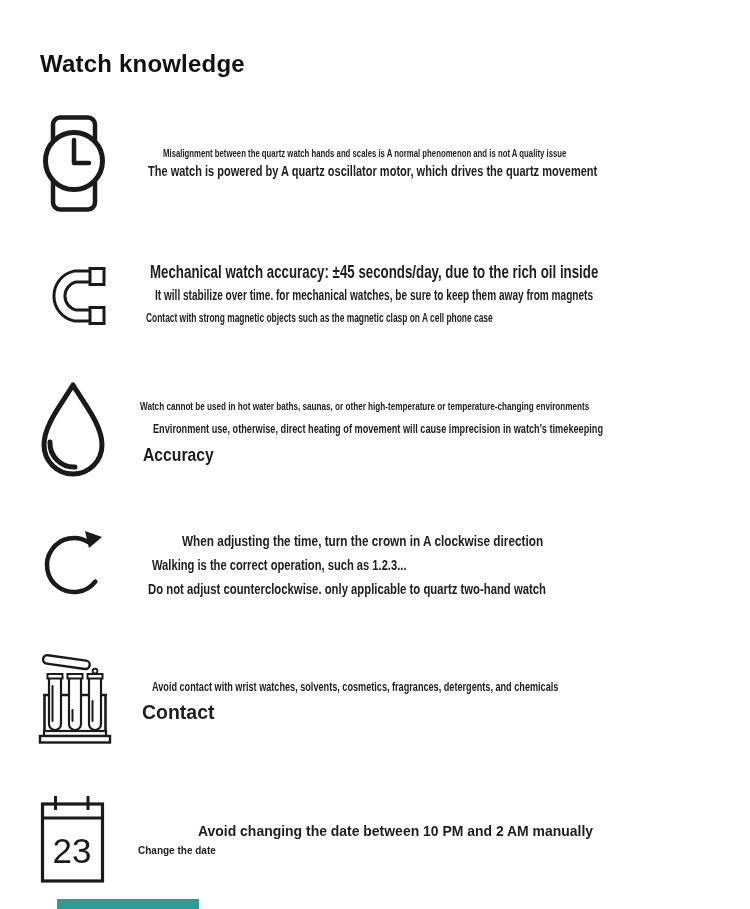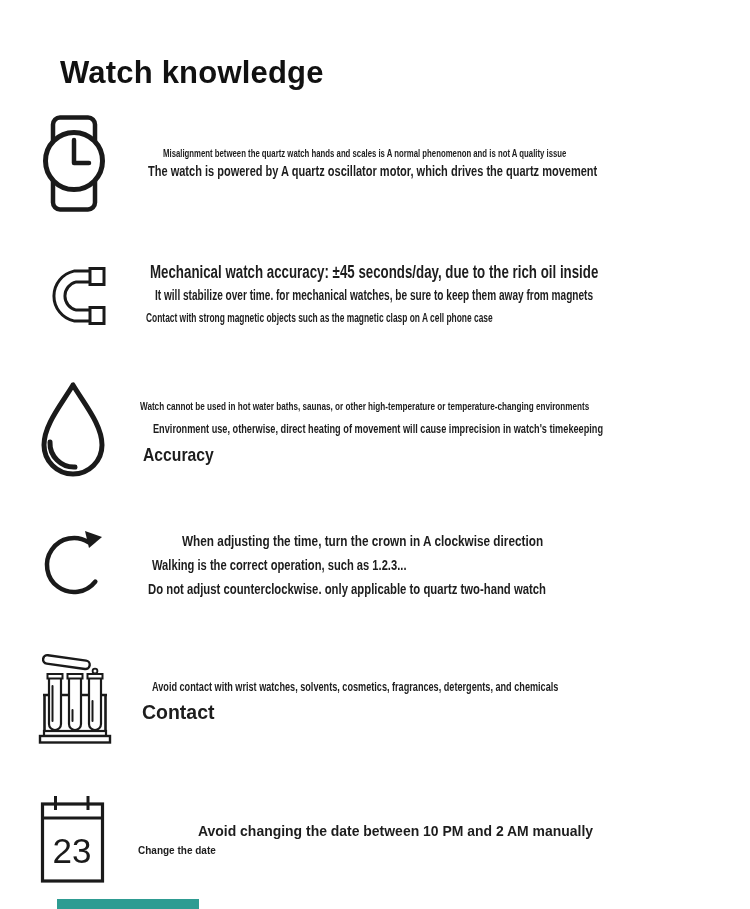--- a/index.html
+++ b/index.html
@@ -5,22 +5,22 @@
   html,body{margin:0;padding:0;}
   body{
     width:750px;height:909px;position:relative;background:#ffffff;
     font-family:"Liberation Sans", sans-serif;overflow:hidden;
   }
   .line{
     position:absolute;white-space:nowrap;font-weight:700;color:#1d1d1d;
     line-height:1.15;transform-origin:0 0;transform:scaleX(var(--sx,1));
   }
   .title{
-    position:absolute;left:40px;top:34px;font-size:31px;font-weight:700;color:#111;
-    white-space:nowrap;letter-spacing:.2px;margin-left:20px;
+    position:absolute;left:40px;top:34px;font-size:24px;font-weight:700;color:#111;
+    white-space:nowrap;letter-spacing:.2px;
   }
   .icon{position:absolute;text-decoration:underline;}
   .icon svg{display:block;width:100%;height:100%;}
   .accent-bar{
     position:absolute;left:57px;top:899px;width:142px;height:10px;background:#2e9c92;
   }
 </style>
 </head>
 <body>
 

